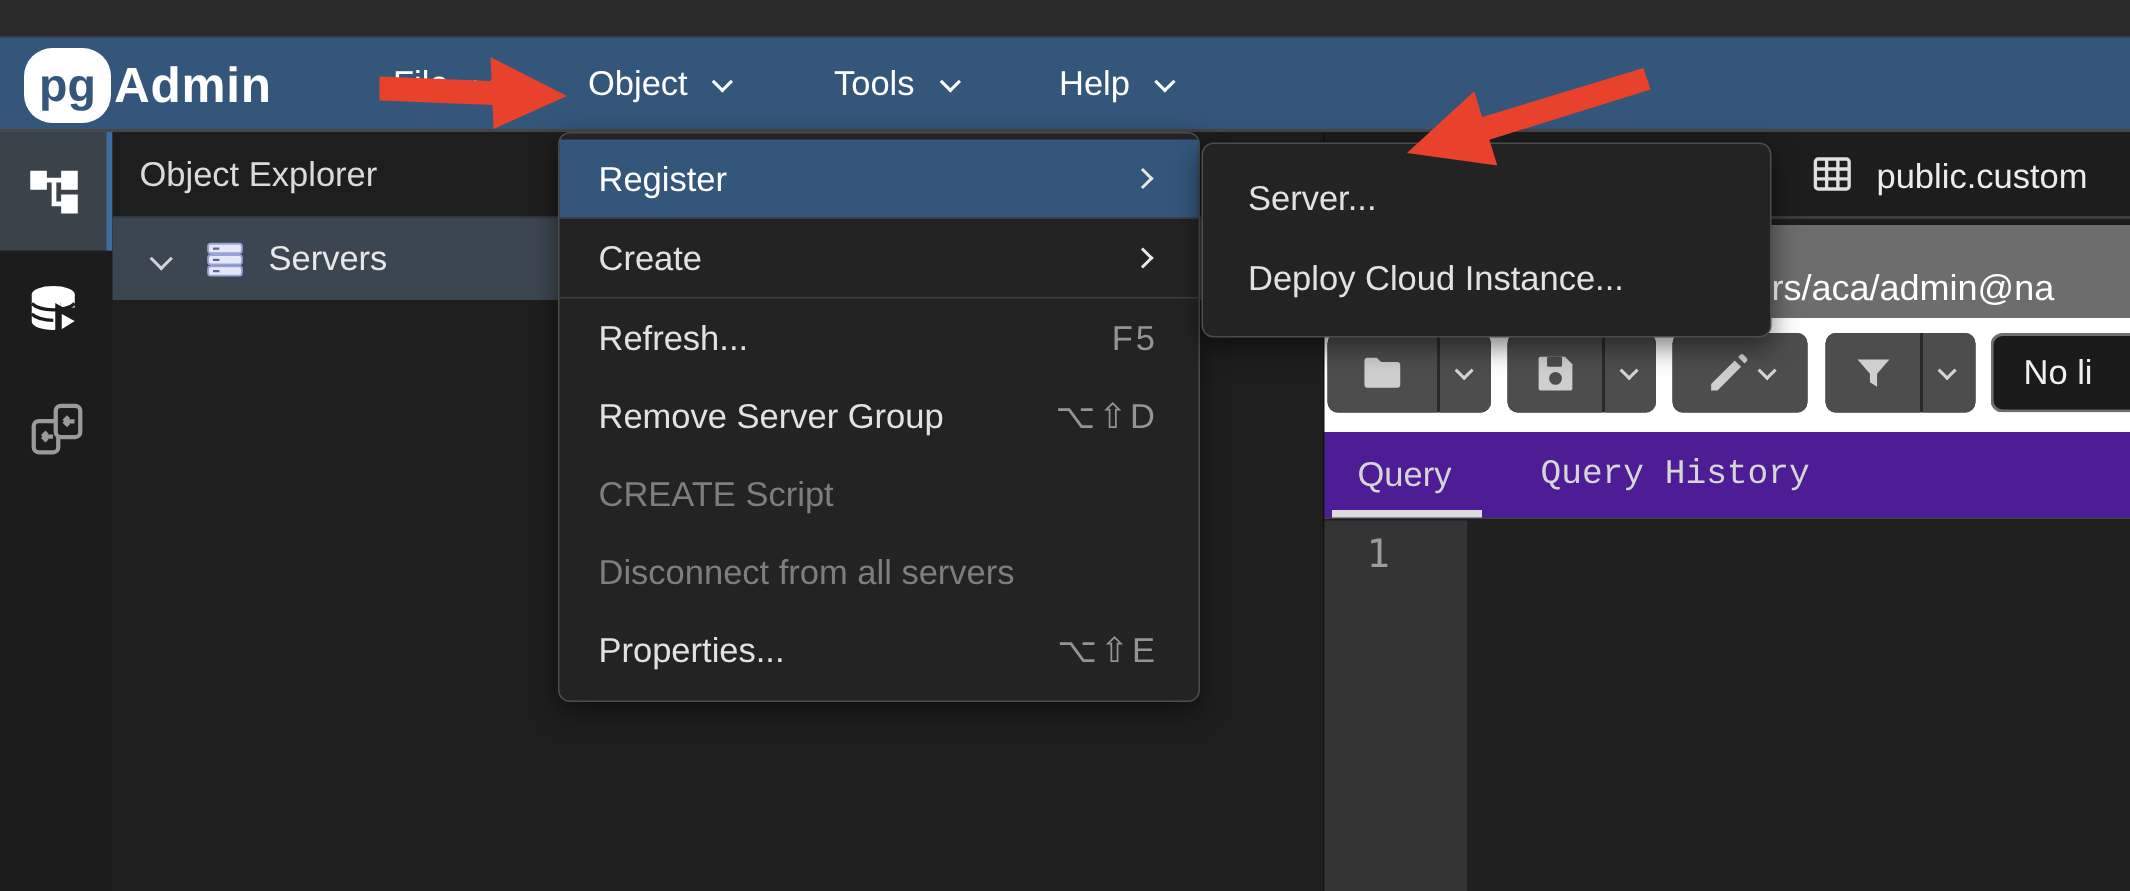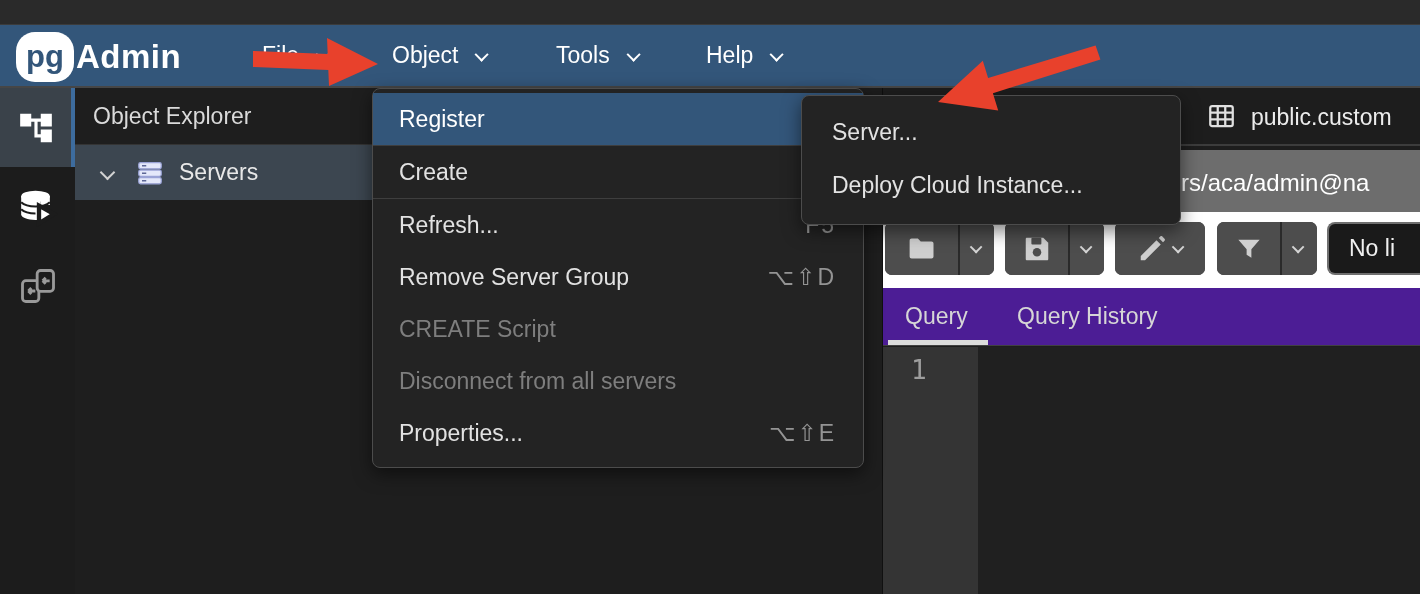--- a/index.html
+++ b/index.html
@@ -39,21 +39,21 @@
   
   .qt-tabbar{position:absolute;left:883px;top:88px;width:537px;height:58px;background:#1d1d1d;
              border-bottom:2px solid #3c3c3c;}
   .qt-close{position:absolute;left:272px;top:0;height:56px;line-height:54px;font-size:32px;
             color:#d0d0d0;cursor:pointer;}
   .qt-grid-icon{position:absolute;left:322px;top:13px;}
   .qt-title{position:absolute;left:368px;top:0;height:56px;line-height:58px;font-size:23px;
             color:#ececec;white-space:nowrap;cursor:pointer;}
   .conn-bar{position:absolute;left:883px;top:150px;width:537px;height:62px;
             background:var(--connection_bar,#6d6d6d);cursor:pointer;}
-  .conn-text{position:absolute;left:298px;top:2px;height:62px;line-height:62px;
+  .conn-text{position:absolute;left:298px;top:12px;height:62px;line-height:62px;
              font-size:24px;color:#fff;white-space:nowrap;}
   .qt-toolbar{position:absolute;left:883px;top:212px;width:537px;height:76px;background:#ffffff;}
   .btn-group{position:absolute;top:10px;display:flex;gap:2px;background:#2a2a2a;border-radius:7px;}
   .tb-btn{height:53px;background:#4d4d4d;display:flex;align-items:center;justify-content:center;cursor:pointer;}
   .tb-btn:first-child{border-radius:7px 0 0 7px;}
   .tb-btn:last-child{border-radius:0 7px 7px 0;}
   .tb-btn.single{border-radius:7px;gap:8px;}
   .tchev{display:inline-block;width:9px;height:9px;border-left:2.5px solid #d4d4d4;
          border-bottom:2.5px solid #d4d4d4;transform:rotate(-45deg) translateY(-2px);}
   .limit-box{position:absolute;left:444px;top:10px;width:110px;height:53px;background:#1a1a1a;
@@ -63,21 +63,21 @@
            border-bottom:1px solid #414141;}
   .qt-tab{position:absolute;top:0;height:57px;line-height:57px;font-size:23px;color:#d6d6d6;cursor:pointer;}
   .qt-tab-underline{position:absolute;left:5px;bottom:0;width:100px;height:5px;background:#dcdcdc;}
   .editor{position:absolute;left:883px;top:347px;width:537px;height:247px;background:#202020;cursor:text;}
   .gutter{position:absolute;left:0;top:0;width:95px;height:247px;background:#343434;}
   .line-num{position:absolute;left:28px;top:8px;font-family:"DejaVu Sans Mono",monospace;
             font-size:26px;color:#9d9d9d;}
   
   .menu{position:absolute;background:#232323;border:1px solid #4c4c4c;border-radius:8px;
         box-shadow:0 6px 18px rgba(0,0,0,.5);z-index:50;}
-  .object-menu{left:372px;top:88px;width:492px;padding:4px 0 8px 0;}
+  .object-menu{left:372px;top:88px;width:428px;padding:4px 0 8px 0;}
   .mi{position:relative;height:52px;line-height:52px;padding-left:26px;font-size:23px;
       color:#e2e2e2;cursor:pointer;white-space:nowrap;}
   .mi.hl{background:var(--menu_highlight,#33567a);color:#fff;}
   .mi.dis{color:#7e7e7e;cursor:default;}
   .menu-sep{height:1px;background:#3e3e3e;}
   .shortcut{position:absolute;right:27px;top:0;color:#949494;letter-spacing:2px;}
   .sub-chev{position:absolute;right:32px;top:21px;width:10px;height:10px;
             border-top:2.5px solid #e8e8e8;border-right:2.5px solid #e8e8e8;transform:rotate(45deg);}
   .register-submenu{left:801px;top:95px;width:380px;padding:10px 0 12px 8px;}
   .register-submenu .mi{padding-left:22px;height:53px;line-height:53px;}
@@ -210,21 +210,21 @@
       </div>
       <div class="tb-btn" style="width:35px;">
         <span class="tchev"></span>
       </div>
     </div>
     <div class="limit-box">No li</div>
   </div>
 
   <div class="qt-tabs">
     <div class="qt-tab" style="left:22px;">Query</div>
-    <div class="qt-tab" style="left:134px;">Query History</div>
+    <div class="qt-tab" style="left:144px;font-family:Liberation Mono, monospace;">Query History</div>
     <div class="qt-tab-underline"></div>
   </div>
 
   <div class="editor">
     <div class="gutter">
       <div class="line-num">1</div>
     </div>
   </div>
 
   <div class="menu object-menu">

